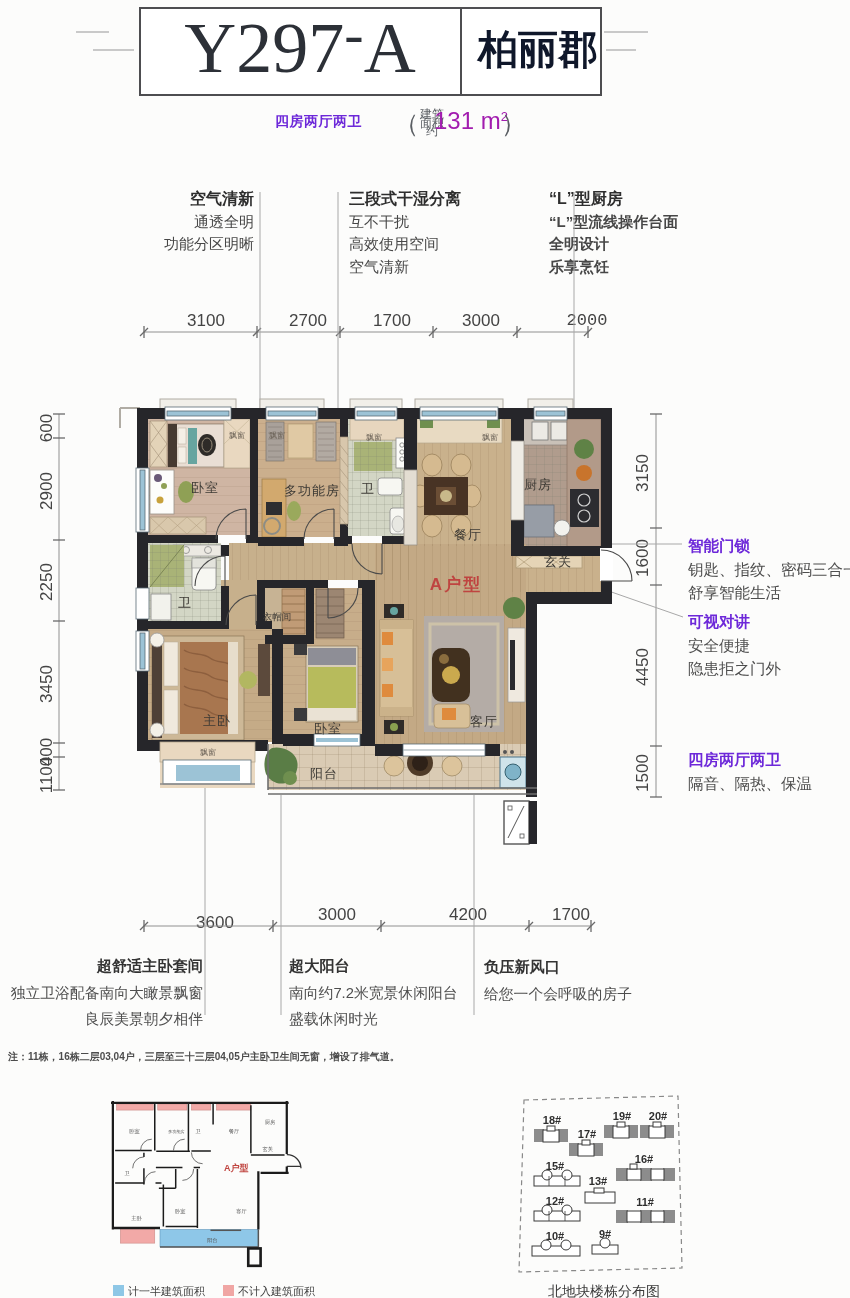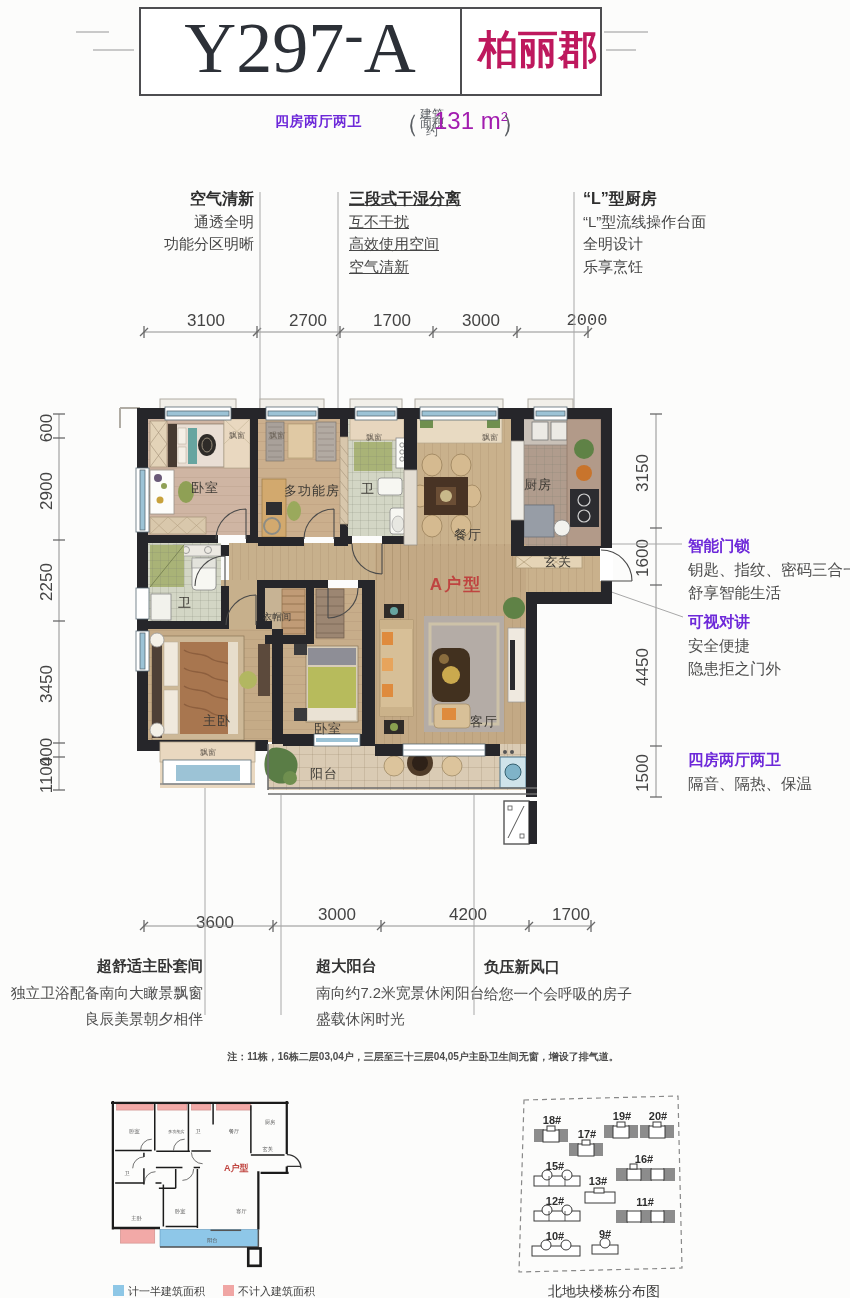--- a/index.html
+++ b/index.html
@@ -16,64 +16,64 @@
   .bot b{font-size:15.2px;color:#333;}
 </style>
 </head>
 <body>
 
 <div class="abs" style="left:139px;top:7px;width:459px;height:85px;border:2px solid #4d4d50;background:#fff;"></div>
 <div class="abs" style="left:460px;top:7px;width:2px;height:89px;background:#4d4d50;"></div>
 <div class="abs" style="left:139px;top:0px;width:322px;height:97px;display:flex;align-items:center;justify-content:center;
      font-family:'Liberation Serif',serif;font-size:72px;color:#2c3037;">Y297<span style="position:relative;top:-15px;font-size:58px;">-</span>A</div>
 <div class="abs" style="left:461px;top:7px;width:154px;height:85px;display:flex;align-items:center;justify-content:center;
-     font-size:40px;font-weight:bold;color:#be185d;">柏丽郡</div>
+     font-size:40px;font-weight:bold;color:#0f172a;">柏丽郡</div>
 
 <div class="abs" style="left:76px;top:31px;width:33px;height:2px;background:#c9c9c9;"></div>
 <div class="abs" style="left:93px;top:49px;width:41px;height:2px;background:#c9c9c9;"></div>
 <div class="abs" style="left:604px;top:31px;width:44px;height:2px;background:#c9c9c9;"></div>
 <div class="abs" style="left:606px;top:49px;width:30px;height:2px;background:#c9c9c9;"></div>
 
 <div class="abs" style="left:275px;top:113px;font-size:14px;font-weight:bold;color:#6d28d9;letter-spacing:0.5px;white-space:nowrap;">四房两厅两卫</div>
 <div class="abs" style="left:394px;top:107px;font-size:25px;color:#5a5e63;">（</div>
 <div class="abs" style="left:420px;top:110px;font-size:12px;line-height:8.5px;color:#5a5e63;text-align:center;">建筑<br>面积<br>约</div>
 <div class="abs" style="left:434px;top:107px;font-size:24px;color:#a21caf;">131 m<span style="font-size:13px;vertical-align:8px;">2</span></div>
 <div class="abs" style="left:501px;top:107px;font-size:25px;color:#5a5e63;">）</div>
 
 <div class="abs feat" style="left:150px;top:188px;width:104px;text-align:right;">
   <b>空气清新</b><br>通透全明<br>功能分区明晰
 </div>
-<div class="abs feat" style="left:349px;top:188px;text-decoration:underline;">
+<div class="abs feat" style="left:349px;top:188px;">
   <b>三段式干湿分离</b><br>互不干扰<br>高效使用空间<br>空气清新
 </div>
-<div class="abs feat" style="left:583px;top:188px;">
+<div class="abs feat" style="left:549px;top:188px;font-weight:bold;">
   <b>“L”型厨房</b><br>“L”型流线操作台面<br>全明设计<br>乐享烹饪
 </div>
 
 <div class="abs ann" style="left:688px;top:534px;">
   <b>智能门锁</b><br>钥匙、指纹、密码三合一<br>舒享智能生活
 </div>
 <div class="abs ann" style="left:688px;top:610px;">
   <b>可视对讲</b><br>安全便捷<br>隐患拒之门外
 </div>
 <div class="abs ann" style="left:688px;top:748px;">
   <b>四房两厅两卫</b><br>隔音、隔热、保温
 </div>
 
 <div class="abs bot" style="left:0px;top:953px;width:203px;text-align:right;">
   <b>超舒适主卧套间</b><br>独立卫浴配备南向大瞰景飘窗<br>良辰美景朝夕相伴
 </div>
-<div class="abs bot" style="left:289px;top:953px;margin-left:27px;">
+<div class="abs bot" style="left:289px;top:953px;">
   <b>超大阳台</b><br>南向约7.2米宽景休闲阳台<br>盛载休闲时光
 </div>
 <div class="abs bot" style="left:484px;top:954px;">
   <b>负压新风口</b><br>给您一个会呼吸的房子
 </div>
 
-<div class="abs" style="left:18px;top:1050px;width:810px;text-align:center;font-size:10px;color:#4c4c4c;font-weight:bold;letter-spacing:0px;">
+<div class="abs" style="left:8px;top:1050px;width:810px;text-align:left;font-size:10px;color:#4c4c4c;font-weight:bold;letter-spacing:0px;">
 注：11栋，16栋二层03,04户，三层至三十三层04,05户主卧卫生间无窗，增设了排气道。</div>
 
 <div class="abs" style="left:113px;top:1285px;width:11px;height:11px;background:#8ec7e6;"></div>
 <div class="abs" style="left:128px;top:1284px;font-size:11px;color:#3f3f3f;">计一半建筑面积</div>
 <div class="abs" style="left:223px;top:1285px;width:11px;height:11px;background:#f0a6a4;"></div>
 <div class="abs" style="left:238px;top:1284px;font-size:11px;color:#3f3f3f;">不计入建筑面积</div>
 
 <div class="abs" style="left:548px;top:1283px;font-size:14px;color:#3a3a3a;">北地块楼栋分布图</div>
 
 <div class="abs dim" style="left:171px;top:311px;width:70px;text-align:center;">3100</div>

